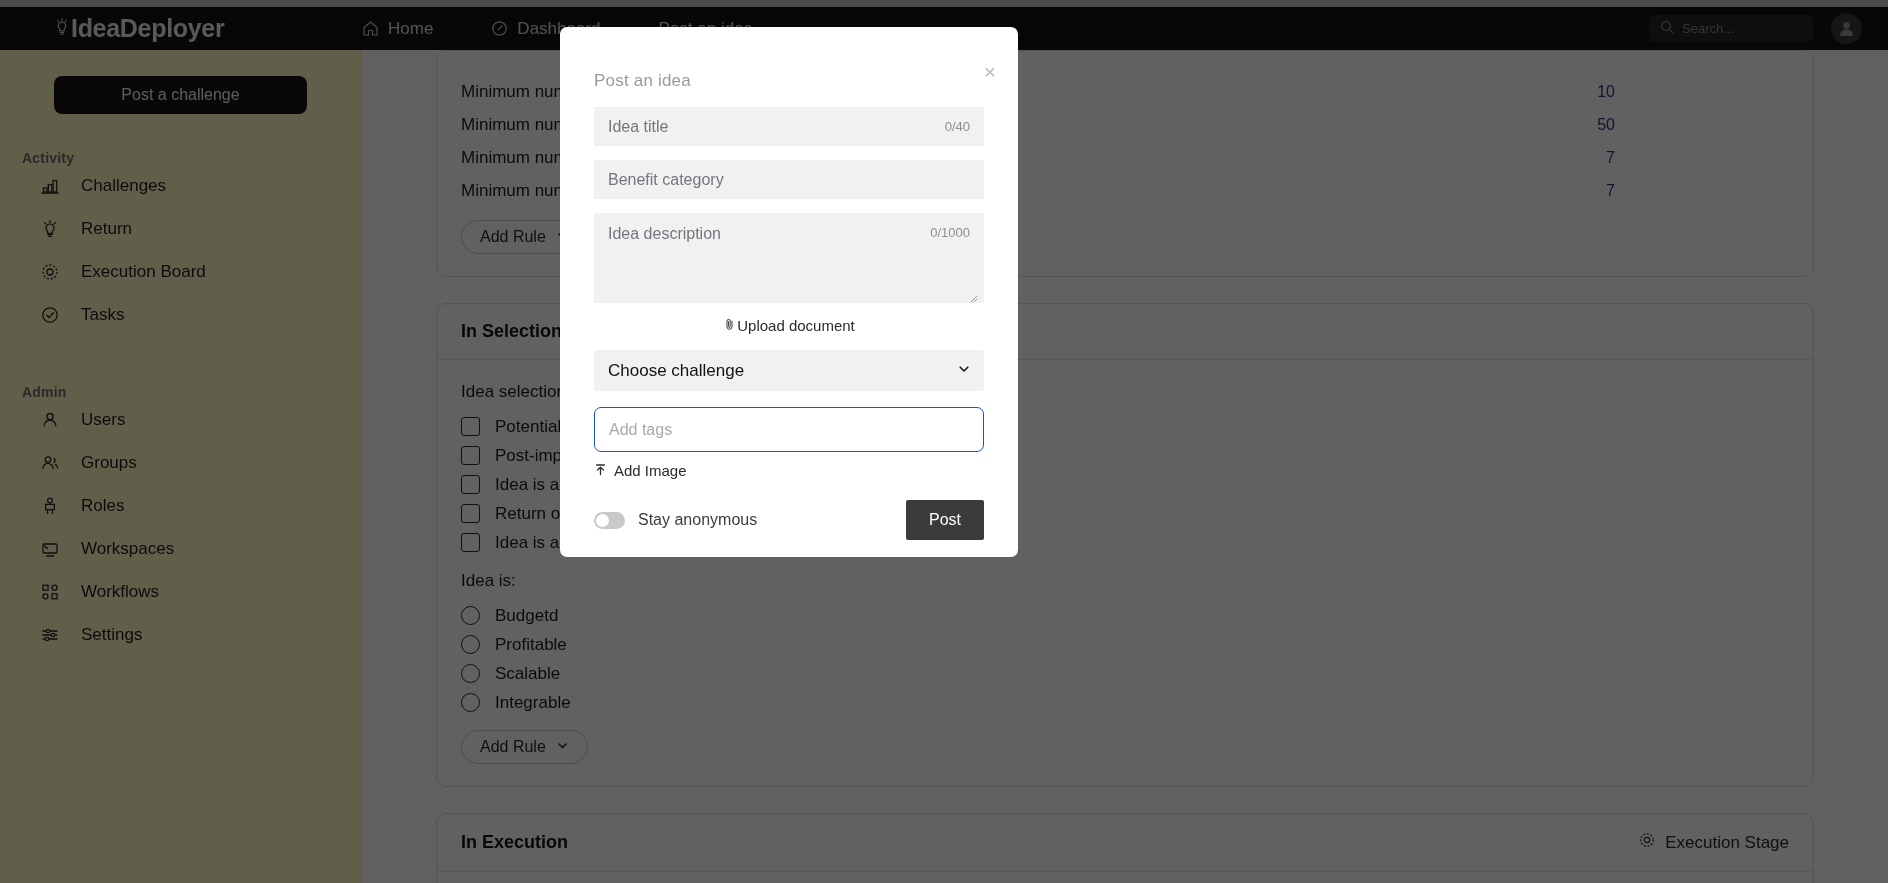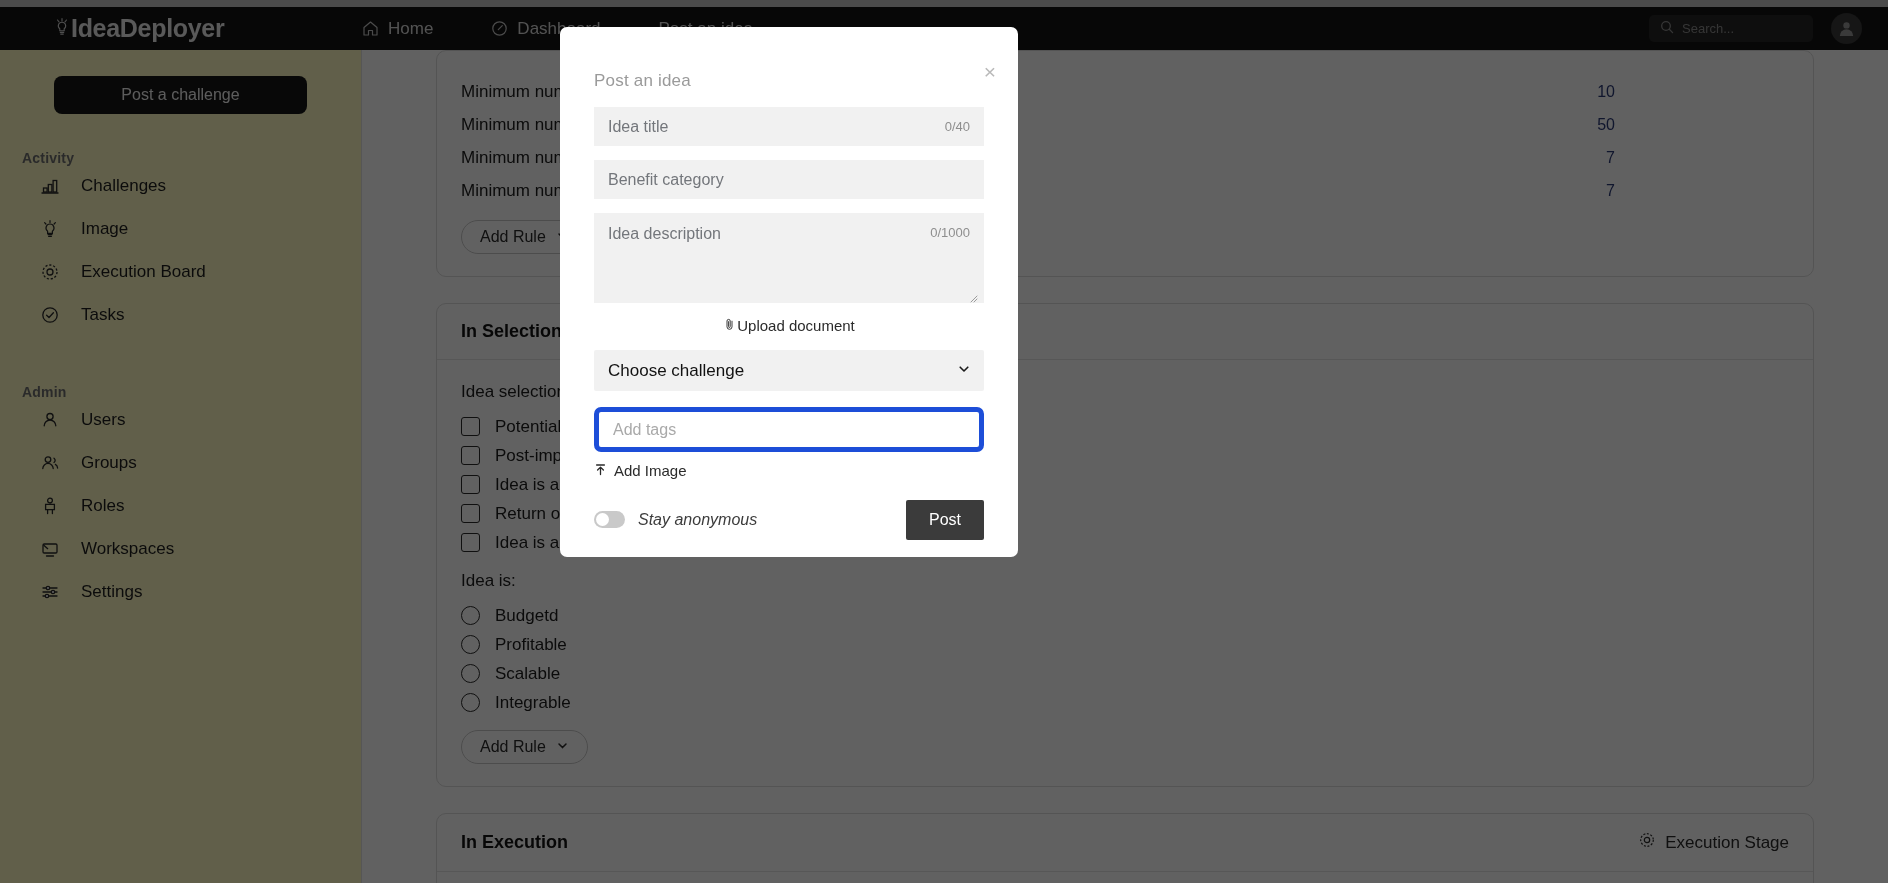--- a/index.html
+++ b/index.html
@@ -140,30 +140,30 @@
     font-size: 15px; color: #2b2b2b; margin: 14px 0 16px 0; cursor: pointer;
   }
   .select-field {
     position: relative; background: #f1f1f1; border-radius: 2px; height: 41px;
     display: flex; align-items: center; padding: 0 14px; margin-bottom: 16px;
     cursor: pointer;
   }
   .select-field .val { font-size: 17px; color: #121212; }
   .select-field .chev { position: absolute; right: 13px; top: 50%; transform: translateY(-50%); }
   .tags-field {
-    height: 45px; border: 5px solid #1d4ed8; border-radius: 7px; background: #fff;
+    height: 45px; border: 1px solid #1d4ed8; border-radius: 7px; background: #fff;
     display: flex; align-items: center; padding: 0 14px; margin-bottom: 10px;
   }
   .tags-field .ph { font-size: 16px; color: #a9a9a9; }
   .addimg-row {
     display: flex; align-items: center; gap: 7px;
     font-size: 15px; color: #2b2b2b; margin-bottom: 21px; cursor: pointer;
   }
   .modal-footer { display: flex; align-items: center; justify-content: space-between; }
-  .anon { display: flex; align-items: flex-start; gap: 13px; font-style: italic; }
+  .anon { display: flex; align-items: center; gap: 13px; }
   .toggle {
     width: 31px; height: 17px; border-radius: 9px; background: #c9c9c9;
     position: relative; cursor: pointer;
   }
   .toggle .knob {
     position: absolute; left: 2px; top: 2px; width: 13px; height: 13px;
     border-radius: 50%; background: #ffffff;
   }
   .anon span { font-size: 16px; color: #3c3c3c; }
   .post-btn {
@@ -250,21 +250,21 @@
       </div>
 
       <div class="nav-item">
         <span class="ico">
           <svg width="20" height="20" viewBox="0 0 20 20">
             <path d="M10 1.5 V3.4 M4.6 3.6 L5.9 5 M15.4 3.6 L14.1 5" stroke="#2a2a2a" stroke-width="1.2" stroke-linecap="round"></path>
             <path d="M10 5 a4 4 0 0 0 -2.4 7.2 v2.1 h4.8 v-2.1 A4 4 0 0 0 10 5 z" fill="none" stroke="#2a2a2a" stroke-width="1.2"></path>
             <path d="M8 15.6 h4 M8.6 17.3 h2.8" stroke="#2a2a2a" stroke-width="1.2" stroke-linecap="round"></path>
           </svg>
         </span>
-        <span>Image</span>
+        <span>Return</span>
       </div>
 
       <div class="nav-item">
         <span class="ico">
           <svg width="20" height="20" viewBox="0 0 20 20">
             <circle cx="10" cy="10" r="3" fill="none" stroke="#2a2a2a" stroke-width="1.3"></circle>
             <circle cx="10" cy="10" r="7" fill="none" stroke="#2a2a2a" stroke-width="1.3" stroke-dasharray="2.2 1.8"></circle>
           </svg>
         </span>
         <span>Execution Board</span>
@@ -318,20 +318,31 @@
         <span class="ico">
           <svg width="20" height="20" viewBox="0 0 20 20">
             <rect x="3" y="5" width="14" height="9" rx="1.2" fill="none" stroke="#2a2a2a" stroke-width="1.3"></rect>
             <path d="M6.5 17 h7" stroke="#2a2a2a" stroke-width="1.3" stroke-linecap="round"></path>
             <path d="M3.5 6 L8 10" stroke="#2a2a2a" stroke-width="1.3"></path>
           </svg>
         </span>
         <span>Workspaces</span>
       </div>
 
+      <div class="nav-item">
+        <span class="ico">
+          <svg width="20" height="20" viewBox="0 0 20 20">
+            <rect x="3" y="3.2" width="5" height="5" fill="none" stroke="#2a2a2a" stroke-width="1.3"></rect>
+            <circle cx="14.5" cy="5.7" r="2.5" fill="none" stroke="#2a2a2a" stroke-width="1.3"></circle>
+            <circle cx="5.5" cy="14.3" r="2.5" fill="none" stroke="#2a2a2a" stroke-width="1.3"></circle>
+            <rect x="12" y="11.8" width="5" height="5" fill="none" stroke="#2a2a2a" stroke-width="1.3"></rect>
+          </svg>
+        </span>
+        <span>Workflows</span>
+      </div>
 
       <div class="nav-item">
         <span class="ico">
           <svg width="20" height="20" viewBox="0 0 20 20">
             <path d="M3 6 H17 M3 10 H17 M3 14 H17" stroke="#2a2a2a" stroke-width="1.3" stroke-linecap="round"></path>
             <circle cx="8" cy="6" r="1.7" fill="#fff" stroke="#2a2a2a" stroke-width="1.3"></circle>
             <circle cx="13" cy="10" r="1.7" fill="#fff" stroke="#2a2a2a" stroke-width="1.3"></circle>
             <circle cx="7" cy="14" r="1.7" fill="#fff" stroke="#2a2a2a" stroke-width="1.3"></circle>
           </svg>
         </span>

